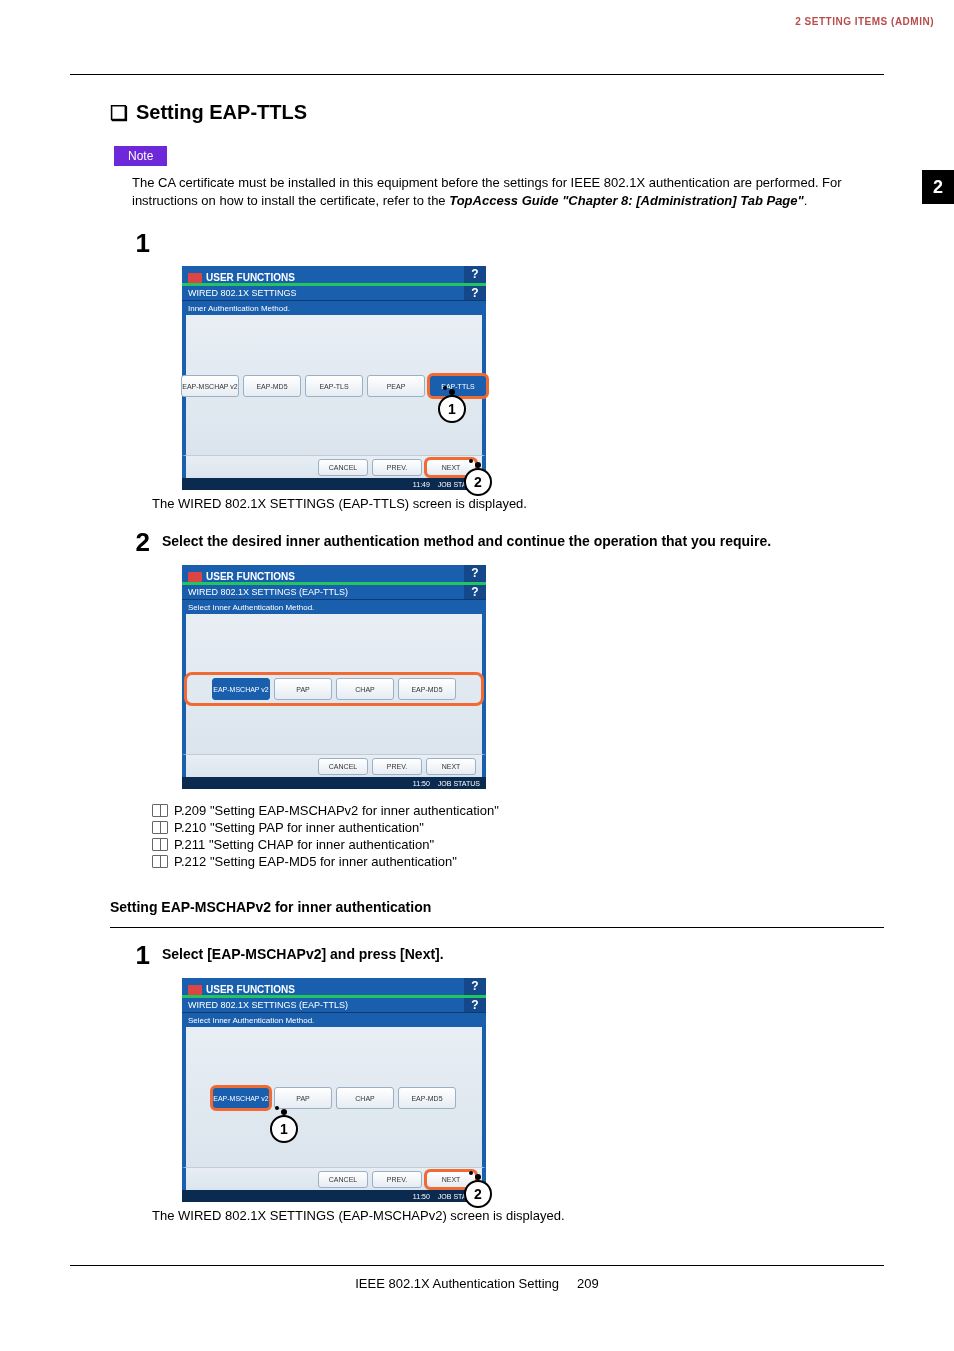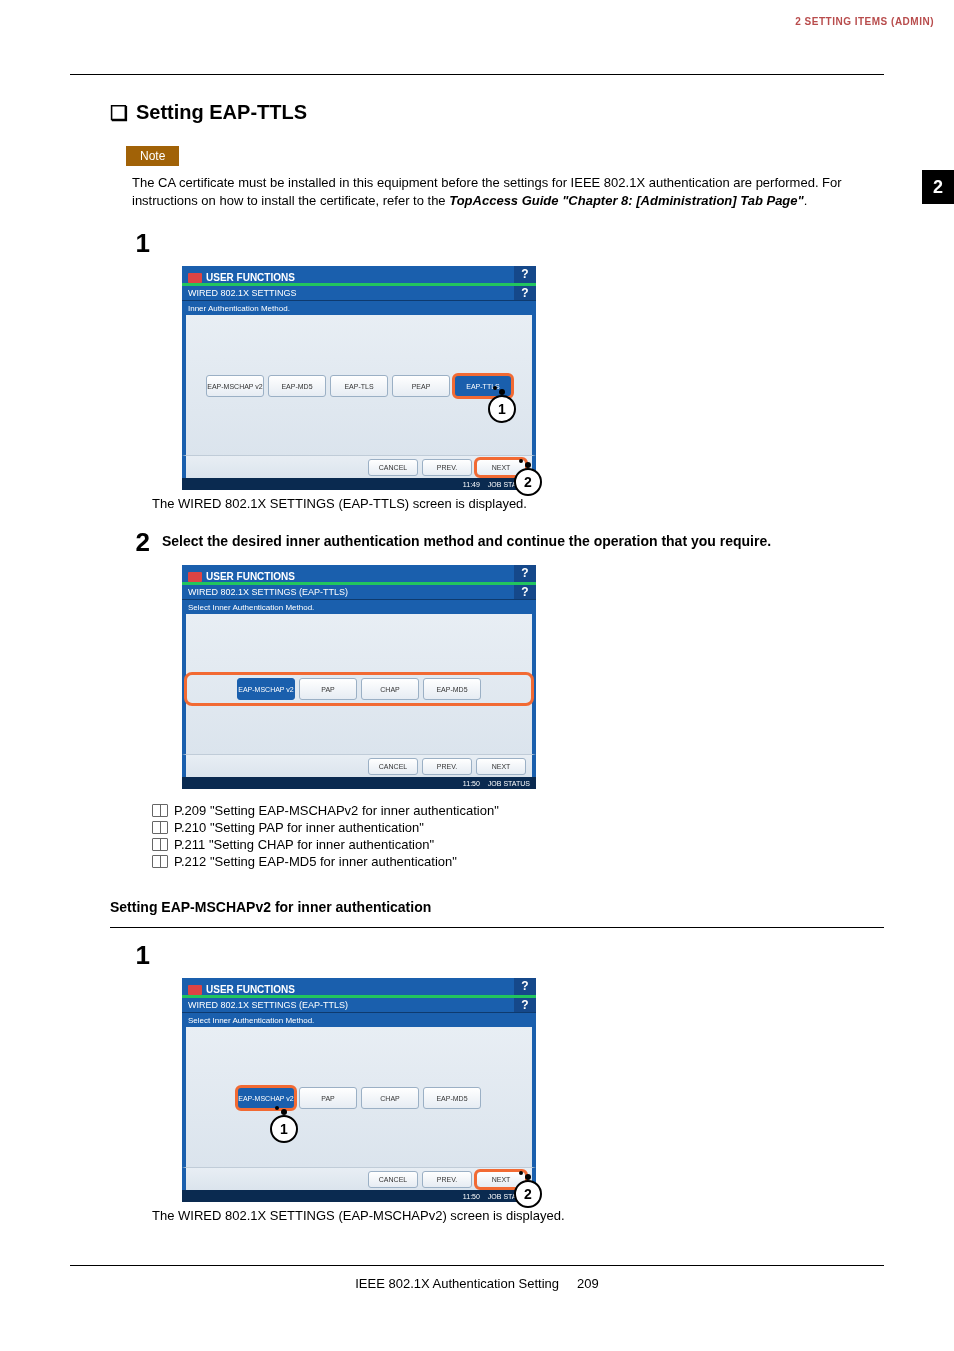--- a/index.html
+++ b/index.html
@@ -46,26 +46,26 @@
     align-items: center;
     gap: 8px;
     margin-bottom: 22px;
     padding-left: 40px;
   }
   .sq-marker {
     font-size: 20px;
     line-height: 1;
   }
   .note-box {
-    background: #a16207;
+    background: #6d28d9;
     color: #fff;
     font-size: 12px;
     padding: 3px 14px;
     display: inline-block;
-    margin-left: 56px;
+    margin-left: 44px;
     margin-bottom: 8px;
   }
   .body-text {
     margin: 0 0 20px 62px;
     color: #000;
     line-height: 1.4;
     font-size: 13px;
   }
   .body-text .em { font-style: italic; font-weight: bold; }
   .step-row {
@@ -81,21 +81,21 @@
     flex-shrink: 0;
     line-height: 1;
   }
   .step-text {
     font-weight: bold;
     font-size: 14px;
     margin-top: 4px;
   }
   .screenshot-block {
     margin: 10px 0 6px 112px;
-    width: 354px;
+    width: 304px;
     position: relative;
   }
   .scr-top {
     height: 17px;
     background: #1a5fad;
     color: #fff;
     font-size: 10px;
     font-weight: bold;
     display: flex;
     align-items: flex-end;
@@ -364,20 +364,21 @@
         <span class="book-icon"></span>
         <span>P.212 "Setting EAP-MD5 for inner authentication"</span>
       </div>
 
     
     <div class="subheading">Setting EAP-MSCHAPv2 for inner authentication</div>
     <hr>
 
     <div class="step-row">
       <div class="step-num">1</div>
+      <div class="step-text">Select [EAP-MSCHAPv2] and press [Next].</div>
     </div>
     <div class="screenshot-block">
       <div class="scr-top">
           <span>USER FUNCTIONS</span>
           <span class="scr-q">?</span>
         </div>
       <div class="scr-sub">
           <span>WIRED 802.1X SETTINGS (EAP-TTLS)</span>
           <span class="scr-q">?</span>
         </div>

